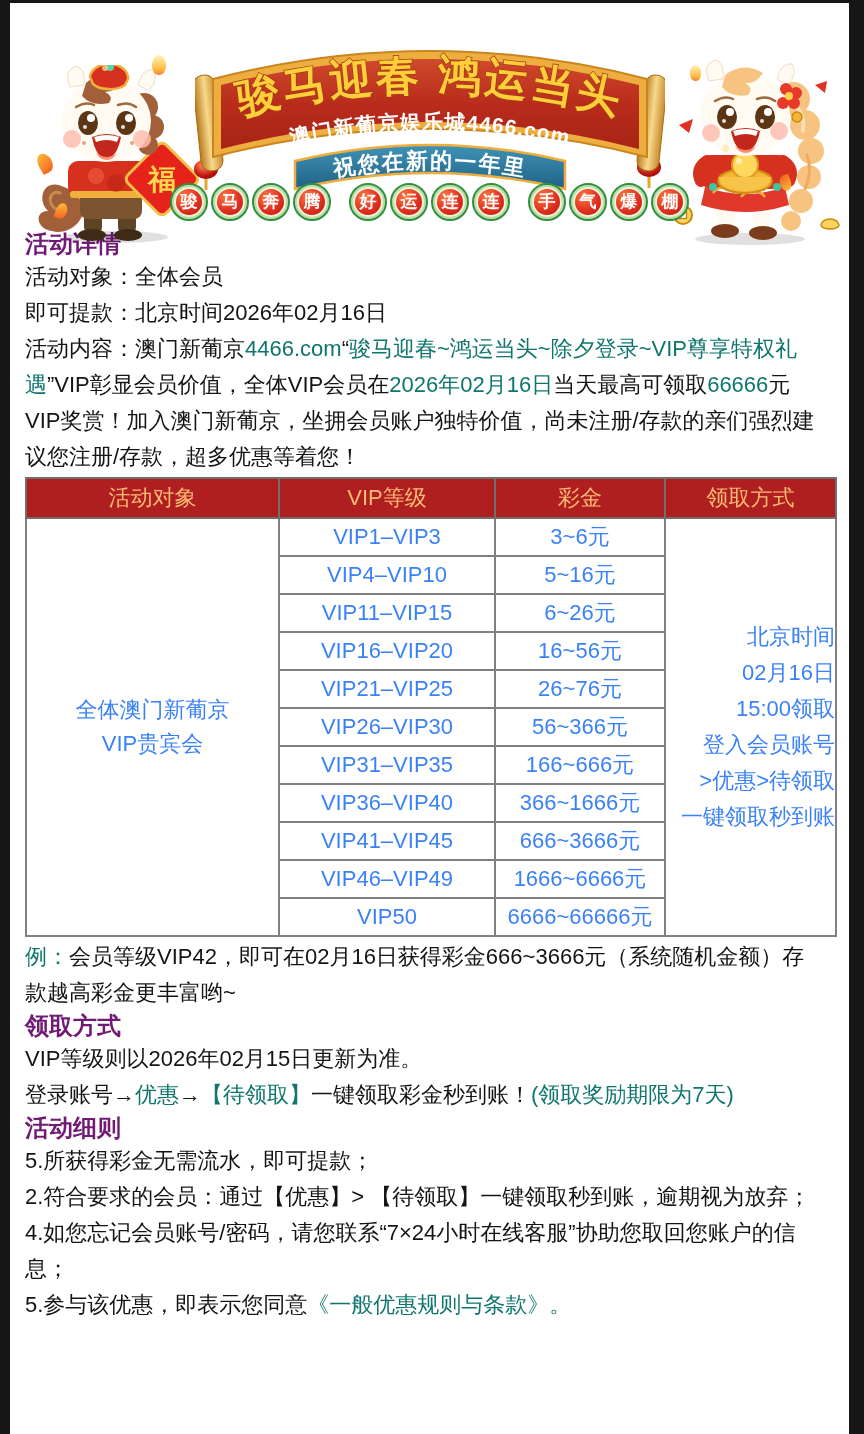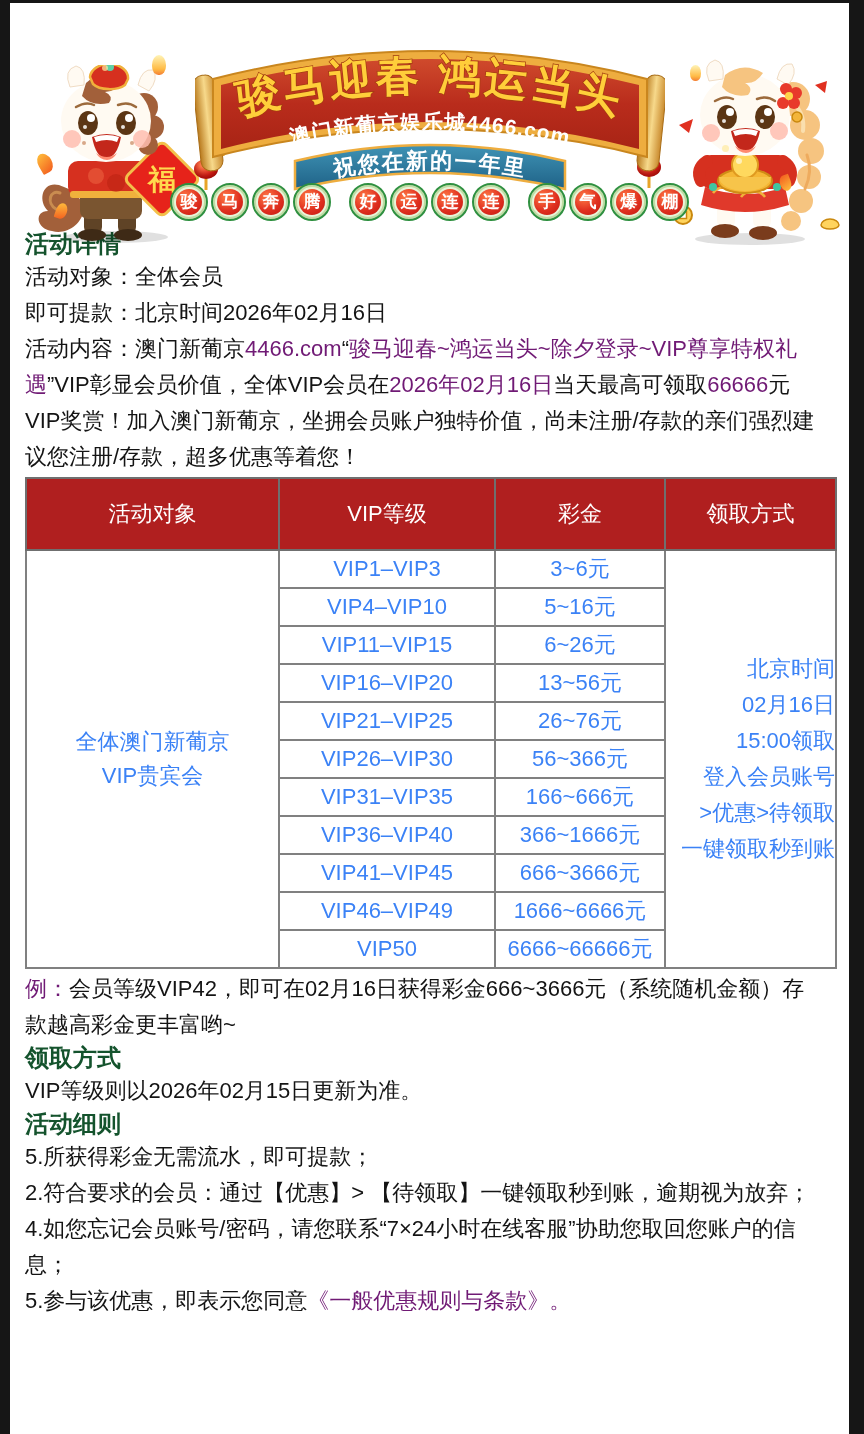--- a/index.html
+++ b/index.html
@@ -28,30 +28,30 @@
   .lantern::after { content:""; position:absolute; bottom:-11px; left:50%; transform:translateX(-50%);
            width:3px; height:11px; background:#e8a428; }
   .petal { position:absolute; width:14px; height:20px; border-radius:65% 65% 65% 10%;
            background:linear-gradient(160deg,#ffc23d,#f25a1e); }
   .skylantern { position:absolute; width:14px; height:20px; border-radius:50% 50% 45% 45%;
            background:linear-gradient(#fff3b0,#ffb431 70%,#f2701e); opacity:.9; }
   .sparkle { position:absolute; border-radius:50%; background:#ffe9a0; opacity:.7; }
 
   
   .content { padding:0 24px 0 15px; }
-  .section-heading { color:#14532d; font-size:24px; font-weight:bold; line-height:30px; margin:0; }
+  .section-heading { color:#701a75; font-size:24px; font-weight:bold; line-height:30px; margin:0; }
   .h-details { margin-top:8px; }
   .line, .para { font-size:22px; line-height:36px; color:#141414; }
-  .seg-red { color:#701a75; }
+  .seg-red { color:#0f766e; }
 
   
   table.vip-table { border-collapse:collapse; table-layout:fixed; width:810px; margin:2px 0 2px 0;
            border:2px solid #5e5e5e; }
-  table.vip-table th { background:#b01f1f; color:#ffffff; font-size:22px; font-weight:normal;
-           height:38px; border:2px solid #6f6f6f; padding:16px; }
+  table.vip-table th { background:#b01f1f; color:#fdba74; font-size:22px; font-weight:normal;
+           height:38px; border:2px solid #6f6f6f; padding:0; }
   table.vip-table td { border:2px solid #808080; text-align:center; font-size:22px; color:#3b82f6;
            height:36px; padding:0; }
   td.member-cell span { display:block; line-height:34px; }
   td.claim-cell div { line-height:36px;text-align:right; }
 </style>
 </head>
 <body>
 
 <div class="stage">
 <div class="page">
@@ -297,21 +297,21 @@
       <tr>
               <td>VIP4–VIP10</td>
               <td>5~16元</td>
             </tr>
       <tr>
               <td>VIP11–VIP15</td>
               <td>6~26元</td>
             </tr>
       <tr>
               <td>VIP16–VIP20</td>
-              <td>13~56元</td>
+              <td>16~56元</td>
             </tr>
       <tr>
               <td>VIP21–VIP25</td>
               <td>26~76元</td>
             </tr>
       <tr>
               <td>VIP26–VIP30</td>
               <td>56~366元</td>
             </tr>
       <tr>
@@ -334,20 +334,21 @@
               <td>VIP50</td>
               <td>6666~66666元</td>
             </tr>
     </tbody>
         </table>
 
     <div class="para"><span class="seg-red">例：</span><span>会员等级VIP42，即可在02月16日获得彩金666~3666元（系统随机金额）存款越高彩金更丰富哟~</span></div>
 
     <h2 class="section-heading">领取方式</h2>
     <div class="line"><span>VIP等级则以2026年02月15日更新为准。</span></div>
+    <div class="line"><span>登录账号→</span><span class="seg-red">优惠</span><span>→</span><span class="seg-red">【待领取】</span><span>一键领取彩金秒到账！</span><span class="seg-red">(领取奖励期限为7天)</span></div>
 
     <h2 class="section-heading">活动细则</h2>
     <div class="para"><span>5.所获得彩金无需流水，即可提款；</span></div>
     <div class="para"><span>2.符合要求的会员：通过【优惠】&gt; 【待领取】一键领取秒到账，逾期视为放弃；</span></div>
     <div class="para"><span>4.如您忘记会员账号/密码，请您联系“7×24小时在线客服”协助您取回您账户的信息；</span></div>
     <div class="para"><span>5.参与该优惠，即表示您同意</span><span class="seg-red">《一般优惠规则与条款》。</span></div>
   </div>
 
 </div>
 </div>

